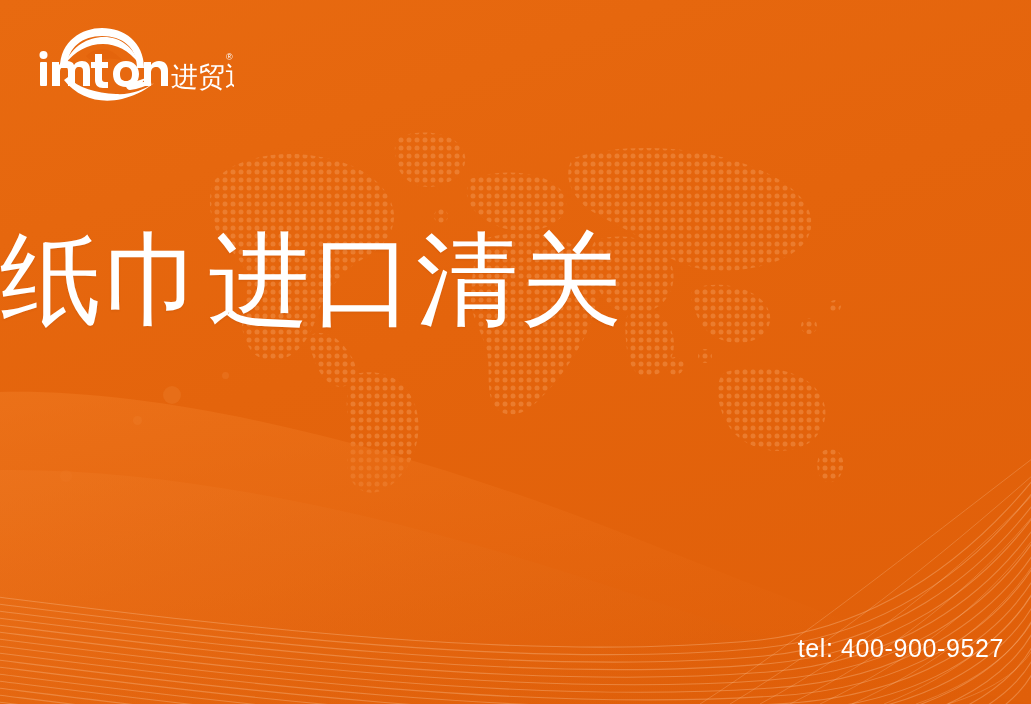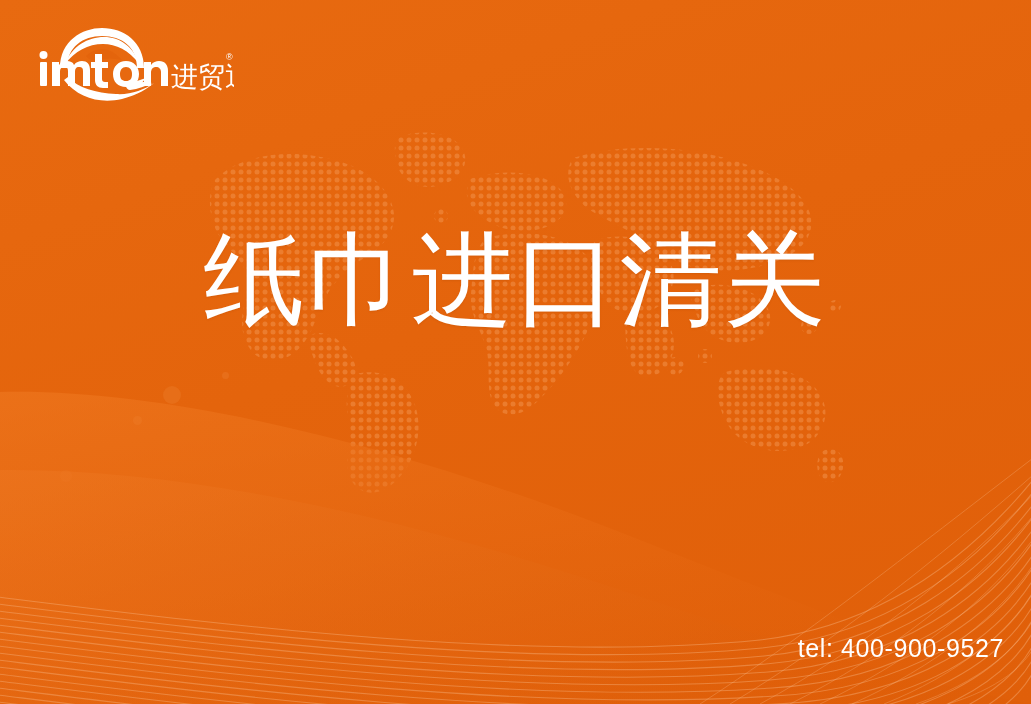--- a/index.html
+++ b/index.html
@@ -70,21 +70,20 @@
     height: 74px;
   }
   .logo svg { display: block; }
 
   
   .headline {
     position: absolute;
     left: 0;
     right: 0;
     top: 224px;
-    text-align: center;
     color: #ffffff;
     font-family: "DejaVu Sans", "Liberation Sans", sans-serif;
     font-size: 102px;
     line-height: 112px;
     letter-spacing: 2px;
     font-weight: 400;
     text-shadow: 0 1px 2px rgba(150, 60, 0, 0.18);
   }
   .headline .line-1 { display: block; }
   .headline .line-2 { display: block; }

